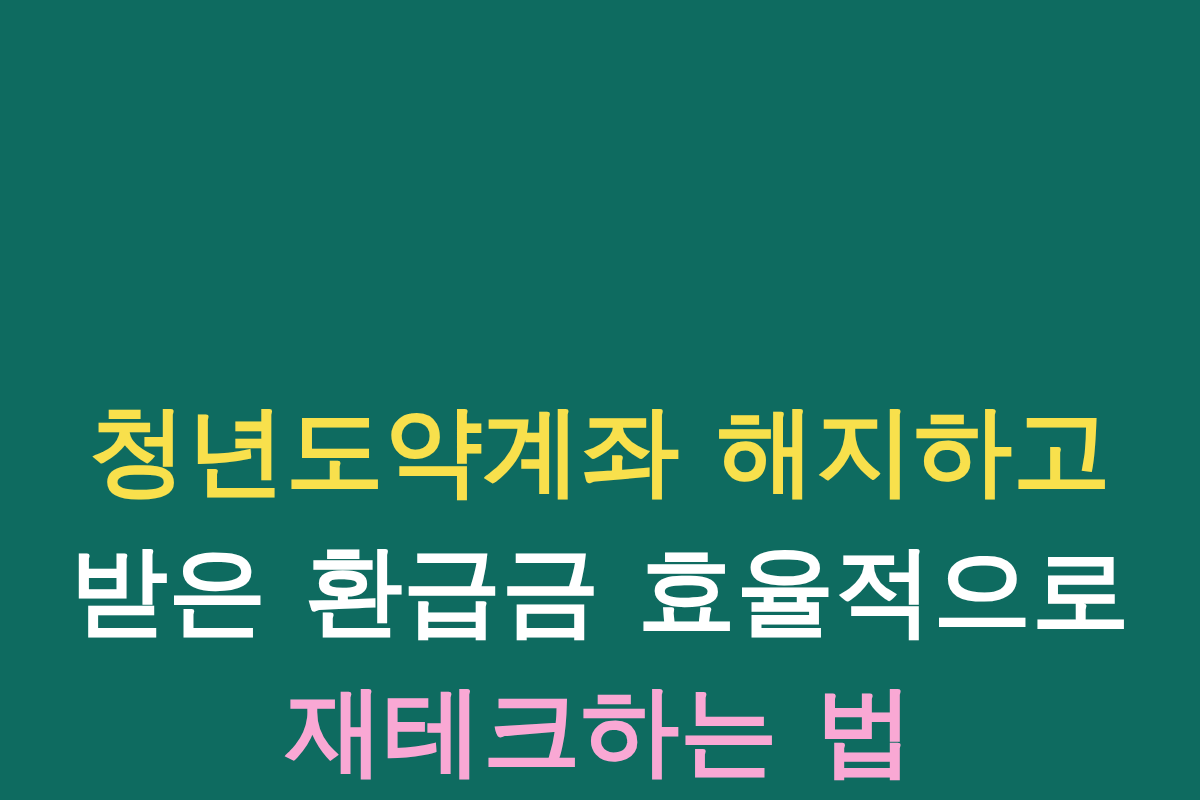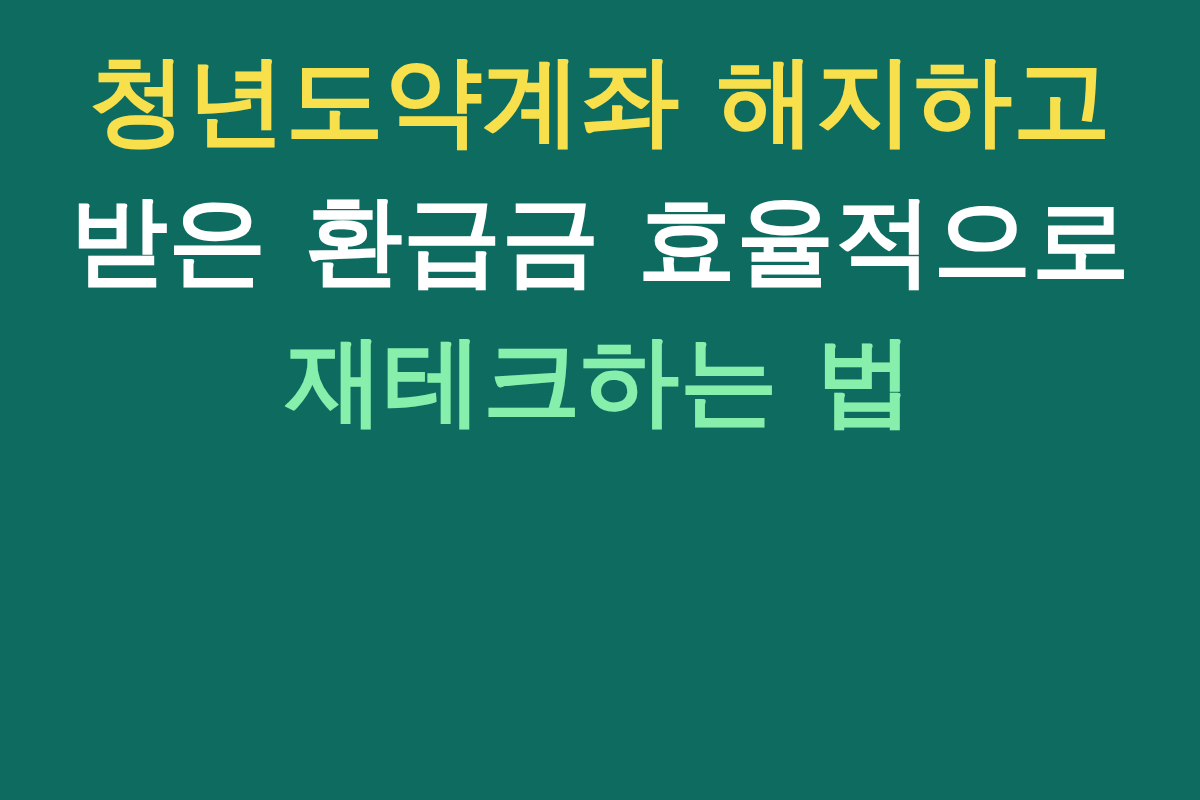--- a/index.html
+++ b/index.html
@@ -16,21 +16,21 @@
   }
 
   #thumbnail-canvas {
     position: relative;
     box-sizing: border-box;
     width: 1200px;
     height: 800px;
     display: flex;
     flex-direction: column;
     align-items: center;
-    justify-content: flex-start;
+    justify-content: flex-end;
     overflow: hidden;
   }
 
   #headline-block {
     display: flex;
     flex-direction: column;
     align-items: center;
     justify-content: center;
     width: 100%;
     
@@ -60,17 +60,17 @@
 <body>
 
 <div id="thumbnail-canvas" style="background: rgb(14, 107, 96); width: 1200px; height: 800px;">
 
   <div id="headline-block">
 
     <span class="headline-line line-1" style="color: rgb(248, 224, 76); text-align: center;">청년도약계좌 해지하고</span>
 
     <span class="headline-line line-2" style="color: #ffffff; text-align: center;">받은 환급금 효율적으로</span>
 
-    <span class="headline-line line-3" style="color: #86efac; text-align: center;">재테크하는 법</span>
+    <span class="headline-line line-3" style="color: #f9a8d4; text-align: center;">재테크하는 법</span>
 
   </div>
 
 </div>
 
 </body></html>

